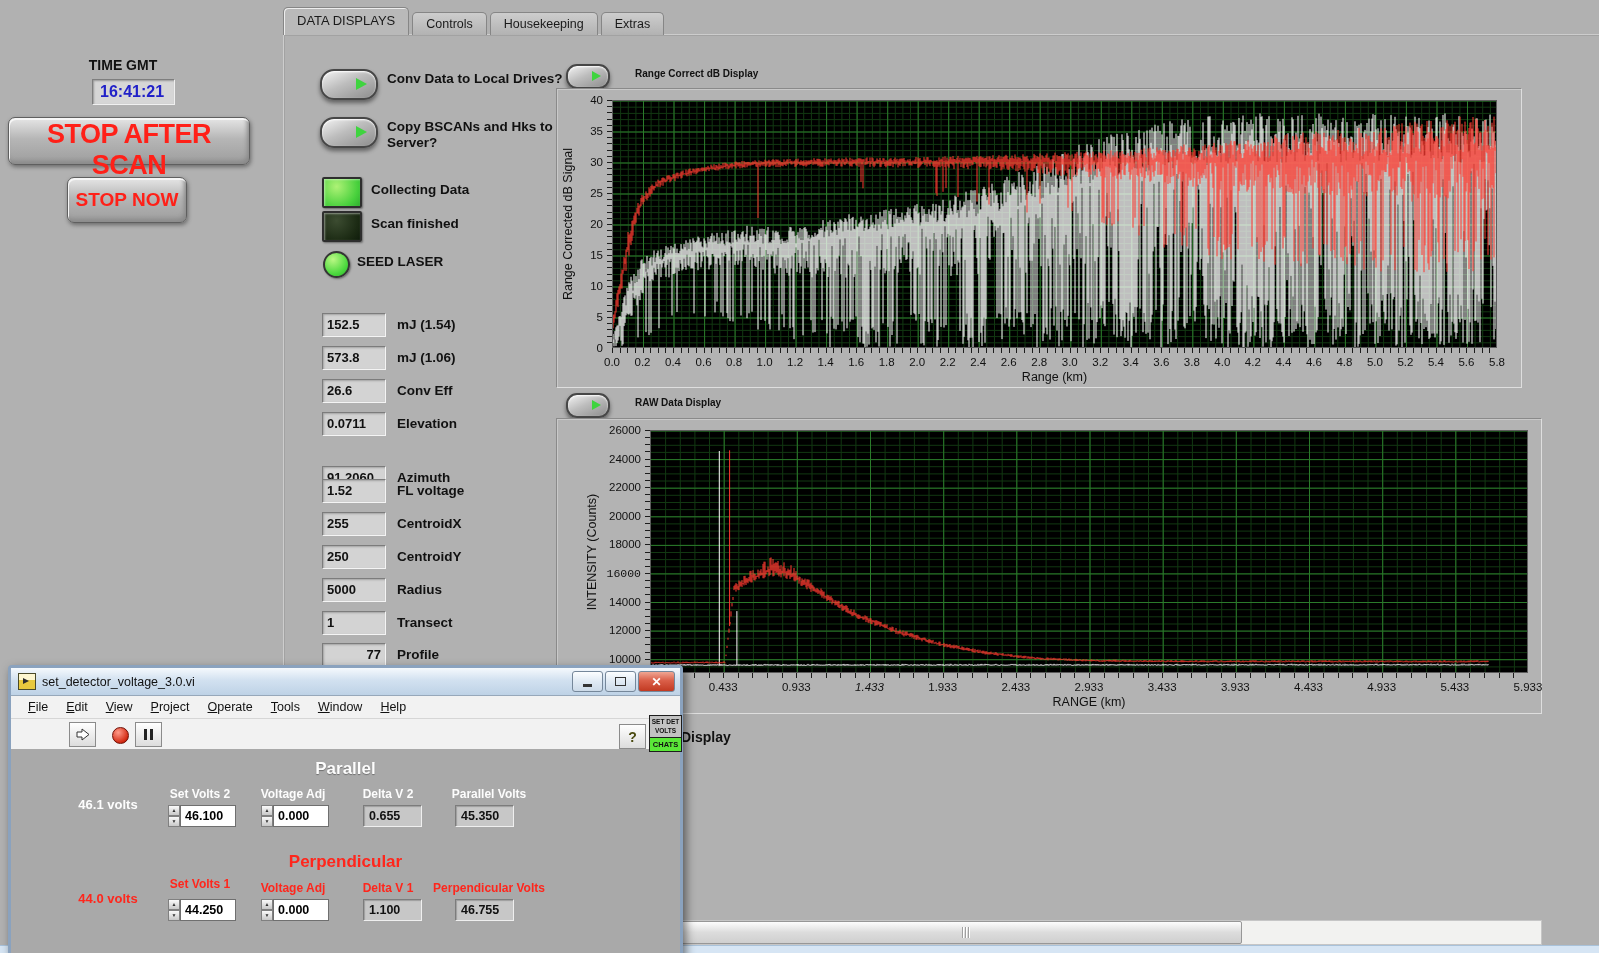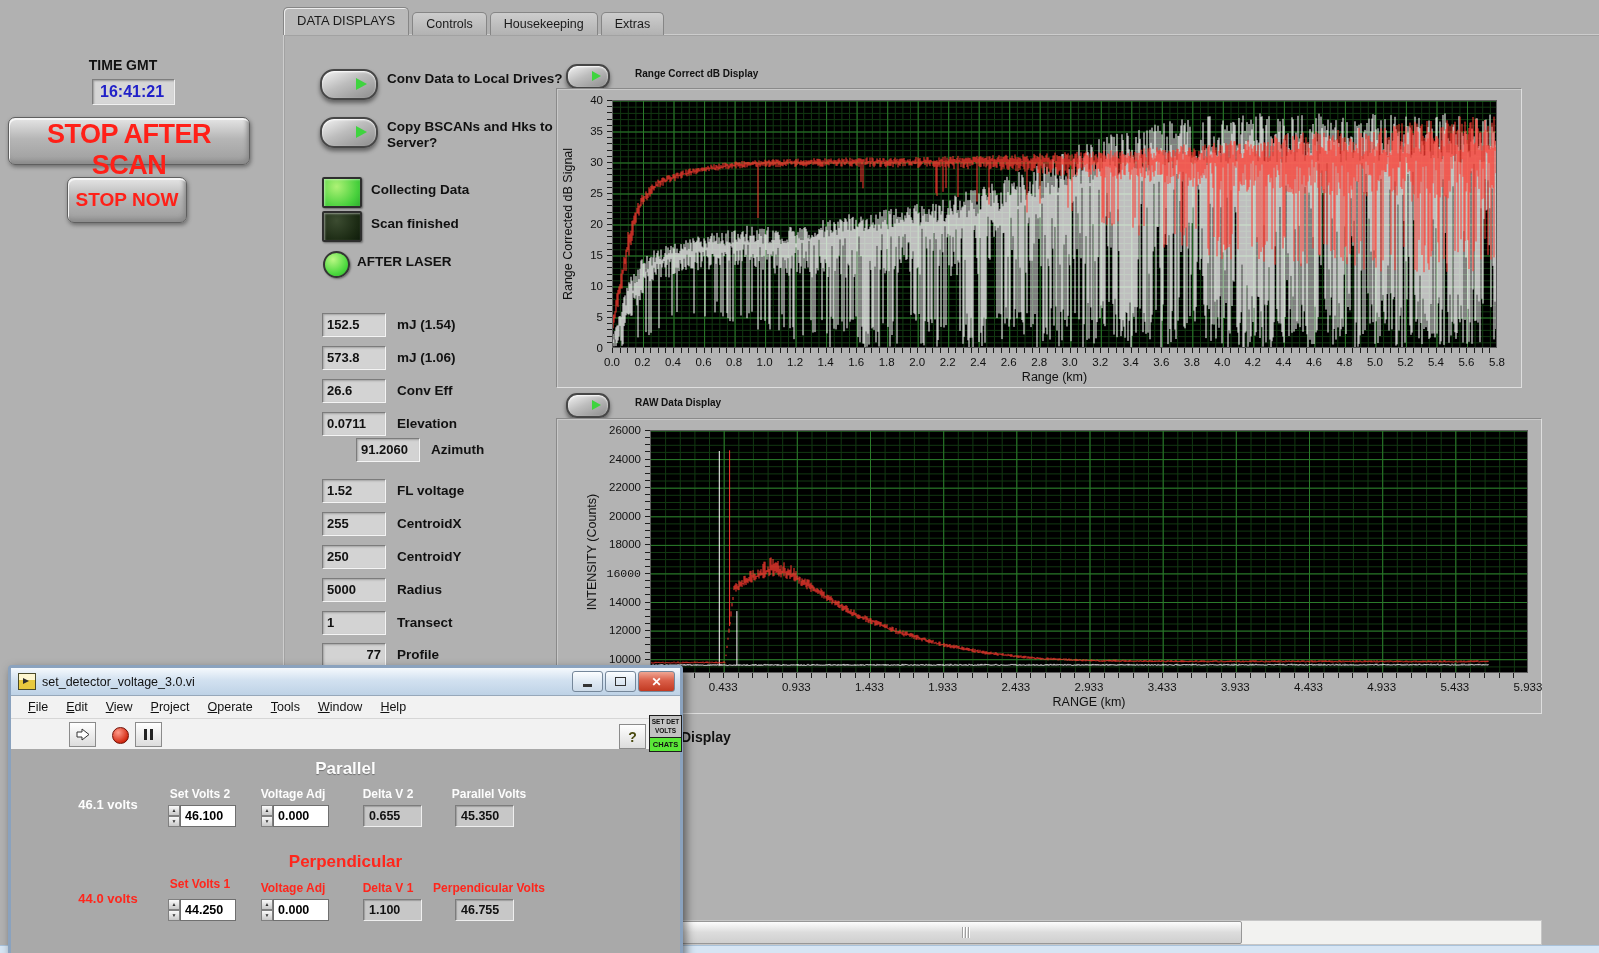--- a/index.html
+++ b/index.html
@@ -162,41 +162,41 @@
   <div class="trow" style="left:322px;top:177px;">
     <div class="led-sq led-on"></div>
     <div class="tlabel" style="padding-top:5px;">Collecting Data</div>
   </div>
   <div class="trow" style="left:322px;top:211px;">
     <div class="led-sq led-off"></div>
     <div class="tlabel" style="padding-top:5px;">Scan finished</div>
   </div>
   <div class="trow" style="left:323px;top:251px;">
     <div class="led-round"></div>
-    <div class="tlabel" style="padding-top:3px;margin-left:7px;">AFTER LASER</div>
+    <div class="tlabel" style="padding-top:3px;margin-left:7px;">SEED LASER</div>
   </div>
 
   <div id="fields">
       <div class="frow" style="top: 313px;">
         <div class="fbox">152.5</div>
         <div class="flabel">mJ (1.54)</div>
       </div>
       <div class="frow" style="top: 346px;">
         <div class="fbox">573.8</div>
         <div class="flabel">mJ (1.06)</div>
       </div>
       <div class="frow" style="top: 379px;">
         <div class="fbox">26.6</div>
         <div class="flabel">Conv Eff</div>
       </div>
       <div class="frow" style="top: 412px;">
         <div class="fbox">0.0711</div>
         <div class="flabel">Elevation</div>
       </div>
-      <div class="frow" style="top: 438px; margin-left: 34px;">
+      <div class="frow" style="top: 466px;">
         <div class="fbox">91.2060</div>
         <div class="flabel">Azimuth</div>
       </div>
       <div class="frow" style="top: 479px;">
         <div class="fbox">1.52</div>
         <div class="flabel">FL voltage</div>
       </div>
       <div class="frow" style="top: 512px;">
         <div class="fbox">255</div>
         <div class="flabel">CentroidX</div>
@@ -289,21 +289,21 @@
           <path d="M14.6 0V243M29.3 0V243M43.9 0V243M58.5 0V243M73.2 0V243M87.8 0V243M102.4 0V243M117.1 0V243M131.7 0V243M146.3 0V243M161.0 0V243M175.6 0V243M190.2 0V243M204.9 0V243M219.5 0V243M234.1 0V243M248.8 0V243M263.4 0V243M278.0 0V243M292.7 0V243M307.3 0V243M321.9 0V243M336.6 0V243M351.2 0V243M365.8 0V243M380.5 0V243M395.1 0V243M409.7 0V243M424.4 0V243M439.0 0V243M453.6 0V243M468.3 0V243M482.9 0V243M497.5 0V243M512.2 0V243M526.8 0V243M541.4 0V243M556.1 0V243M570.7 0V243M585.3 0V243M600.0 0V243M614.6 0V243M629.2 0V243M643.9 0V243M658.5 0V243M673.1 0V243M687.8 0V243M702.4 0V243M717.0 0V243M731.7 0V243M746.3 0V243M760.9 0V243M775.6 0V243M790.2 0V243M804.8 0V243M819.5 0V243M834.1 0V243M848.7 0V243M863.4 0V243M0 243.0H878M0 235.9H878M0 228.7H878M0 221.6H878M0 214.4H878M0 207.3H878M0 200.1H878M0 193.0H878M0 185.8H878M0 178.7H878M0 171.5H878M0 164.4H878M0 157.2H878M0 150.1H878M0 142.9H878M0 135.8H878M0 128.6H878M0 121.5H878M0 114.4H878M0 107.2H878M0 100.1H878M0 92.9H878M0 85.8H878M0 78.6H878M0 71.5H878M0 64.3H878M0 57.2H878M0 50.0H878M0 42.9H878M0 35.7H878M0 28.6H878M0 21.4H878M0 14.3H878M0 7.1H878M0 0.0H878" stroke="#123812" stroke-width="1" fill="none"></path>
           <path d="M73.2 0V243M146.3 0V243M219.5 0V243M292.7 0V243M365.8 0V243M439.0 0V243M512.2 0V243M585.3 0V243M658.5 0V243M731.7 0V243M804.8 0V243M0 228.7H878M0 200.1H878M0 171.5H878M0 142.9H878M0 114.4H878M0 85.8H878M0 57.2H878M0 28.6H878M0 0.0H878" stroke="#2b7a2b" stroke-width="1" fill="none"></path>
           <path d="M0 233.9V234.9M1 234.0V235.0M2 233.3V234.6M3 233.8V234.8M4 234.0V235.0M5 233.3V234.6M6 233.8V234.8M7 233.8V234.8M8 233.4V234.4M9 233.5V234.8M10 233.1V234.5M11 233.1V234.3M12 233.4V234.4M13 234.1V235.1M14 233.9V234.9M15 233.6V234.6M16 233.2V234.6M17 233.9V234.9M18 233.6V234.6M19 233.4V234.4M20 233.5V234.8M21 233.5V234.5M22 233.5V234.5M23 233.5V234.7M24 233.5V234.6M25 233.5V234.6M26 233.6V234.6M27 233.1V234.6M28 233.4V234.5M29 233.4V234.8M30 233.1V234.1M31 233.3V234.3M32 233.4V234.6M33 233.0V234.6M34 233.1V234.7M35 233.9V234.9M36 233.0V234.2M37 233.0V234.6M38 233.2V234.4M39 233.2V234.3M40 233.3V234.7M41 234.0V235.0M42 233.5V234.5M43 233.5V234.5M44 233.6V234.6M45 233.2V234.6M46 233.5V234.8M47 233.2V234.2M48 233.9V234.9M49 233.3V234.3M50 233.8V234.8M51 233.4V234.4M52 233.6V234.6M53 233.9V234.9M54 233.9V234.9M55 233.8V234.8M56 233.9V234.9M57 233.3V234.7M58 233.7V234.8M59 233.5V234.8M60 233.2V234.5M61 233.8V234.8M62 233.0V234.2M63 233.7V234.7M64 233.1V234.4M65 233.6V234.7M66 233.3V234.5M67 233.2V234.2M68 234.1V235.1M69 233.1V234.8M70 233.2V234.7M71 233.2V234.7M72 233.7V234.7M73 233.2V234.2M74 233.6V234.6M75 233.5V234.7M76 234.1V235.1M77 234.0V235.0M78 233.6V234.6M79 233.4V234.4M80 233.8V234.8M81 233.7V234.7M82 234.0V235.0M83 233.3V234.3M84 233.9V234.9M85 233.5V234.8M86 233.6V234.6M87 233.6V234.6M88 233.2V234.8M89 233.6V234.7M90 233.4V234.4M91 234.0V235.0M92 233.4V234.6M93 233.4V234.4M94 233.4V234.7M95 234.0V235.0M96 233.0V234.7M97 233.7V234.7M98 234.0V235.0M99 233.9V234.9M100 233.7V234.7M101 233.5V234.5M102 233.0V234.6M103 233.7V234.7M104 233.0V234.7M105 233.0V234.1M106 233.9V234.9M107 233.9V234.9M108 233.2V234.7M109 234.0V235.0M110 233.2V234.7M111 233.9V234.9M112 233.7V234.7M113 233.2V234.3M114 232.9V234.3M115 233.4V234.6M116 233.2V234.2M117 233.2V234.5M118 233.6V234.6M119 233.3V234.6M120 233.3V234.7M121 233.2V234.2M122 233.6V234.6M123 233.7V234.7M124 233.2V234.2M125 233.3V234.3M126 233.4V234.8M127 233.0V234.7M128 233.7V234.7M129 233.5V234.5M130 234.0V235.0M131 233.8V234.8M132 233.1V234.5M133 233.2V234.4M134 233.7V234.7M135 233.3V234.3M136 233.6V234.7M137 233.9V234.9M138 233.6V234.6M139 233.9V234.9M140 233.2V234.4M141 233.5V234.5M142 233.3V234.6M143 233.4V234.4M144 233.6V234.6M145 233.5V234.5M146 233.1V234.5M147 233.1V234.8M148 233.5V234.7M149 233.9V234.9M150 233.1V234.7M151 233.6V234.6M152 234.0V235.0M153 233.2V234.5M154 234.0V235.0M155 233.9V234.9M156 233.5V234.5M157 232.9V234.3M158 233.6V234.6M159 233.8V234.8M160 233.8V234.8M161 233.0V234.5M162 233.1V234.4M163 233.2V234.3M164 233.6V234.6M165 233.7V234.7M166 232.9V234.3M167 233.5V234.7M168 233.5V234.5M169 233.6V234.8M170 233.7V234.7M171 233.6V234.6M172 233.9V234.9M173 233.5V234.5M174 233.9V234.9M175 233.1V234.3M176 233.6V234.6M177 233.1V234.5M178 233.0V234.1M179 232.9V234.6M180 233.7V234.7M181 233.6V234.6M182 233.5V234.7M183 233.1V234.1M184 233.3V234.5M185 233.4V234.4M186 233.9V234.9M187 233.0V234.6M188 233.5V234.5M189 233.5V234.6M190 233.3V234.7M191 233.6V234.6M192 233.0V234.2M193 232.9V234.7M194 233.4V234.7M195 233.3V234.7M196 233.1V234.3M197 233.0V234.7M198 233.6V234.6M199 233.5V234.6M200 233.7V234.7M201 233.8V234.8M202 233.6V234.6M203 233.7V234.7M204 233.1V234.7M205 233.8V234.8M206 233.4V234.4M207 233.6V234.7M208 233.6V234.6M209 233.5V234.5M210 233.0V234.7M211 233.7V234.7M212 233.1V234.1M213 234.0V235.0M214 233.7V234.7M215 233.2V234.2M216 233.1V234.2M217 233.1V234.3M218 233.6V234.6M219 233.0V234.2M220 233.4V234.4M221 233.4V234.4M222 233.5V234.5M223 233.1V234.5M224 233.7V234.7M225 233.9V234.9M226 232.9V234.5M227 233.4V234.4M228 233.1V234.6M229 233.4V234.4M230 233.5V234.5M231 233.4V234.4M232 233.3V234.4M233 233.2V234.6M234 233.3V234.7M235 233.0V234.6M236 233.8V234.8M237 233.0V234.1M238 233.9V234.9M239 233.8V234.8M240 233.6V234.7M241 233.3V234.3M242 233.9V234.9M243 233.1V234.1M244 233.6V234.6M245 233.5V234.5M246 233.5V234.5M247 233.1V234.5M248 233.5V234.6M249 234.0V235.0M250 233.8V234.8M251 232.9V234.5M252 232.9V234.5M253 233.5V234.6M254 232.9V234.2M255 233.0V234.2M256 233.2V234.2M257 233.5V234.5M258 233.8V234.8M259 233.7V234.7M260 233.2V234.2M261 233.6V234.6M262 233.9V234.9M263 233.2V234.5M264 233.1V234.2M265 233.6V234.6M266 233.5V234.6M267 233.4V234.6M268 233.8V234.8M269 233.6V234.6M270 233.0V234.0M271 233.2V234.6M272 233.1V234.2M273 233.7V234.7M274 233.9V234.9M275 232.9V234.2M276 233.4V234.4M277 233.7V234.7M278 232.9V234.5M279 233.7V234.7M280 233.2V234.6M281 233.9V234.9M282 233.7V234.7M283 233.5V234.5M284 233.8V234.8M285 233.8V234.8M286 233.2V234.2M287 233.0V234.5M288 233.0V234.4M289 233.0V234.6M290 233.2V234.2M291 233.6V234.6M292 232.9V234.7M293 233.8V234.8M294 233.9V234.9M295 233.0V234.2M296 233.7V234.7M297 232.9V234.1M298 234.0V235.0M299 232.8V234.7M300 232.8V234.3M301 233.5V234.5M302 233.9V234.9M303 233.6V234.6M304 232.9V234.3M305 233.6V234.6M306 233.2V234.5M307 233.9V234.9M308 233.5V234.6M309 232.9V234.0M310 233.1V234.4M311 233.7V234.7M312 233.7V234.7M313 233.4V234.5M314 233.4V234.5M315 233.1V234.6M316 233.7V234.7M317 233.9V234.9M318 232.8V234.1M319 233.1V234.2M320 233.7V234.7M321 233.0V234.2M322 233.9V234.9M323 234.0V235.0M324 233.3V234.3M325 233.9V234.9M326 233.5V234.5M327 232.9V234.5M328 233.8V234.8M329 233.1V234.3M330 232.9V234.7M331 232.9V234.2M332 233.6V234.6M333 233.3V234.3M334 232.8V234.5M335 233.0V234.1M336 233.0V234.1M337 233.3V234.4M338 233.1V234.2M339 233.8V234.8M340 233.4V234.6M341 233.9V234.9M342 233.3V234.3M343 233.7V234.7M344 233.0V234.2M345 232.8V234.1M346 233.4V234.4M347 233.6V234.6M348 233.9V234.9M349 233.9V234.9M350 233.1V234.1M351 233.4V234.4M352 233.7V234.7M353 233.5V234.5M354 233.9V234.9M355 233.6V234.6M356 233.8V234.8M357 233.6V234.6M358 233.5V234.5M359 233.5V234.5M360 232.9V234.1M361 233.1V234.1M362 232.9V234.1M363 233.4V234.5M364 232.9V234.1M365 233.3V234.6M366 233.7V234.7M367 233.8V234.8M368 233.4V234.4M369 233.1V234.5M370 233.7V234.7M371 233.5V234.5M372 233.5V234.5M373 233.3V234.3M374 233.9V234.9M375 233.8V234.8M376 233.3V234.3M377 233.8V234.8M378 232.9V234.5M379 233.7V234.7M380 233.5V234.5M381 233.6V234.6M382 233.2V234.2M383 233.1V234.6M384 233.8V234.8M385 233.4V234.4M386 233.1V234.5M387 233.6V234.6M388 233.9V234.9M389 233.7V234.7M390 233.1V234.6M391 233.7V234.7M392 233.9V234.9M393 233.8V234.8M394 233.3V234.3M395 233.1V234.5M396 233.1V234.3M397 233.1V234.5M398 233.8V234.8M399 232.9V234.1M400 232.9V234.2M401 233.6V234.6M402 233.3V234.3M403 232.8V234.6M404 233.1V234.1M405 233.8V234.8M406 232.9V234.1M407 233.6V234.6M408 233.0V234.1M409 233.2V234.2M410 233.5V234.5M411 233.1V234.1M412 233.8V234.8M413 233.3V234.6M414 232.9V234.0M415 233.6V234.6M416 233.4V234.6M417 232.9V234.1M418 233.6V234.6M419 233.0V234.1M420 233.5V234.5M421 233.9V234.9M422 233.9V234.9M423 233.6V234.6M424 233.4V234.4M425 233.8V234.8M426 232.9V234.5M427 233.5V234.5M428 232.9V234.2M429 233.8V234.8M430 233.6V234.6M431 233.2V234.4M432 233.2V234.4M433 233.7V234.7M434 233.3V234.3M435 232.9V234.5M436 233.3V234.3M437 233.2V234.5M438 233.7V234.7M439 233.2V234.4M440 233.7V234.7M441 233.0V234.5M442 232.9V234.2M443 233.4V234.5M444 233.2V234.2M445 233.0V234.6M446 233.3V234.3M447 233.0V234.5M448 233.5V234.5M449 233.4V234.4M450 233.8V234.8M451 233.2V234.2M452 233.0V234.6M453 233.4V234.4M454 233.8V234.8M455 232.9V234.0M456 232.9V234.3M457 233.8V234.8M458 233.2V234.5M459 233.1V234.5M460 233.1V234.3M461 233.3V234.3M462 233.2V234.2M463 233.4V234.5M464 233.4V234.5M465 233.7V234.7M466 233.7V234.7M467 233.1V234.4M468 233.5V234.5M469 233.0V234.2M470 233.0V234.4M471 232.9V234.0M472 233.4V234.6M473 233.3V234.3M474 233.7V234.7M475 233.2V234.2M476 233.3V234.3M477 232.8V234.5M478 232.9V234.6M479 233.2V234.2M480 233.5V234.5M481 233.1V234.3M482 233.7V234.7M483 233.1V234.2M484 233.8V234.8M485 233.6V234.6M486 232.8V234.0M487 233.7V234.7M488 233.5V234.5M489 233.3V234.3M490 233.4V234.4M491 233.1V234.6M492 233.4V234.4M493 233.8V234.8M494 233.0V234.1M495 233.1V234.2M496 233.8V234.8M497 233.3V234.3M498 233.0V234.2M499 233.8V234.8M500 233.4V234.5M501 233.0V234.1M502 233.7V234.7M503 233.4V234.4M504 233.0V234.0M505 233.5V234.5M506 233.9V234.9M507 232.9V234.2M508 233.6V234.6M509 233.5V234.5M510 233.8V234.8M511 233.3V234.3M512 232.8V234.5M513 233.5V234.5M514 233.0V234.2M515 233.2V234.3M516 233.5V234.5M517 233.8V234.8M518 233.1V234.1M519 233.2V234.2M520 233.3V234.3M521 233.6V234.6M522 233.7V234.7M523 233.9V234.9M524 233.1V234.1M525 232.9V234.1M526 232.8V234.4M527 233.5V234.5M528 233.3V234.6M529 233.8V234.8M530 233.5V234.5M531 233.3V234.5M532 233.0V234.2M533 233.1V234.1M534 233.1V234.1M535 233.2V234.5M536 233.0V234.1M537 233.4V234.4M538 233.2V234.3M539 233.0V234.1M540 233.7V234.7M541 232.8V234.4M542 232.8V234.3M543 233.1V234.1M544 233.3V234.3M545 232.7V234.0M546 233.7V234.7M547 233.5V234.5M548 233.2V234.2M549 233.5V234.5M550 233.7V234.7M551 233.8V234.8M552 233.6V234.6M553 233.3V234.6M554 233.6V234.6M555 233.3V234.3M556 233.0V234.0M557 233.6V234.6M558 233.5V234.5M559 232.8V233.9M560 233.4V234.4M561 233.1V234.1M562 232.9V233.9M563 233.5V234.5M564 233.3V234.3M565 233.5V234.5M566 233.6V234.6M567 233.6V234.6M568 233.3V234.3M569 232.9V234.3M570 232.9V234.2M571 233.8V234.8M572 233.5V234.5M573 232.8V234.3M574 233.4V234.4M575 233.0V234.0M576 233.2V234.2M577 232.8V234.5M578 233.3V234.3M579 233.6V234.6M580 233.6V234.6M581 232.8V234.4M582 233.8V234.8M583 232.7V234.5M584 233.2V234.4M585 233.0V234.0M586 233.7V234.7M587 233.8V234.8M588 232.8V234.4M589 233.3V234.3M590 233.4V234.4M591 233.0V234.1M592 233.1V234.1M593 233.3V234.3M594 233.5V234.5M595 233.0V234.0M596 233.6V234.6M597 233.6V234.6M598 233.7V234.7M599 232.7V234.2M600 233.5V234.5M601 232.9V234.5M602 232.8V234.3M603 233.6V234.6M604 233.1V234.2M605 232.7V234.2M606 233.1V234.2M607 233.5V234.5M608 233.1V234.2M609 233.5V234.5M610 233.2V234.3M611 233.6V234.6M612 233.1V234.1M613 233.7V234.7M614 233.6V234.6M615 233.6V234.6M616 233.6V234.6M617 232.8V233.9M618 233.1V234.1M619 232.9V234.0M620 233.3V234.3M621 233.3V234.3M622 233.2V234.2M623 233.7V234.7M624 232.8V234.1M625 233.2V234.2M626 233.0V234.0M627 232.9V233.9M628 232.8V234.4M629 232.7V233.8M630 233.3V234.3M631 233.1V234.1M632 232.7V234.5M633 233.1V234.1M634 233.7V234.7M635 233.5V234.5M636 233.5V234.5M637 232.9V234.0M638 232.9V233.9M639 233.3V234.3M640 232.7V233.9M641 232.7V234.3M642 233.5V234.5M643 232.9V233.9M644 233.4V234.4M645 233.1V234.5M646 233.1V234.1M647 233.8V234.8M648 233.2V234.5M649 233.0V234.4M650 232.9V233.9M651 233.6V234.6M652 233.0V234.2M653 233.8V234.8M654 233.5V234.5M655 232.8V234.1M656 233.7V234.7M657 233.6V234.6M658 233.0V234.0M659 233.1V234.1M660 233.1V234.1M661 232.7V234.2M662 233.7V234.7M663 233.0V234.4M664 233.2V234.4M665 233.5V234.5M666 233.0V234.0M667 233.5V234.5M668 232.7V234.5M669 233.7V234.7M670 232.7V234.4M671 233.5V234.5M672 233.4V234.4M673 232.8V234.5M674 233.1V234.1M675 233.6V234.6M676 233.7V234.7M677 233.1V234.1M678 233.0V234.1M679 233.7V234.7M680 233.3V234.3M681 233.3V234.3M682 232.7V233.8M683 233.6V234.6M684 233.6V234.6M685 232.8V233.9M686 233.0V234.4M687 233.3V234.3M688 233.7V234.7M689 232.7V234.1M690 233.7V234.7M691 233.7V234.7M692 232.9V233.9M693 233.7V234.7M694 232.7V234.5M695 233.5V234.5M696 233.1V234.3M697 233.7V234.7M698 233.4V234.4M699 233.4V234.4M700 232.9V234.4M701 233.6V234.6M702 233.2V234.2M703 233.5V234.5M704 233.7V234.7M705 233.4V234.4M706 233.7V234.7M707 233.6V234.6M708 233.6V234.6M709 233.2V234.4M710 233.3V234.3M711 233.5V234.5M712 233.3V234.3M713 232.9V234.1M714 233.5V234.5M715 233.5V234.5M716 233.5V234.5M717 233.1V234.1M718 233.4V234.4M719 232.9V234.2M720 233.3V234.3M721 233.1V234.1M722 233.1V234.1M723 233.7V234.7M724 232.8V234.0M725 232.8V234.1M726 232.7V234.2M727 233.7V234.7M728 233.5V234.5M729 233.3V234.3M730 233.1V234.3M731 233.4V234.4M732 232.6V234.2M733 233.0V234.0M734 233.1V234.1M735 233.4V234.4M736 233.2V234.3M737 232.9V234.4M738 233.2V234.2M739 233.6V234.6M740 233.4V234.4M741 233.5V234.5M742 233.3V234.3M743 232.9V233.9M744 233.5V234.5M745 233.4V234.5M746 233.1V234.1M747 232.8V234.2M748 233.0V234.0M749 233.2V234.2M750 232.8V234.4M751 233.7V234.7M752 233.0V234.3M753 233.7V234.7M754 232.8V234.2M755 233.6V234.6M756 232.6V233.9M757 233.4V234.4M758 233.6V234.6M759 233.0V234.4M760 233.1V234.2M761 233.5V234.5M762 232.8V233.8M763 233.2V234.2M764 233.1V234.3M765 232.8V234.4M766 233.4V234.4M767 233.4V234.4M768 232.7V234.0M769 232.8V233.9M770 233.5V234.5M771 233.4V234.4M772 233.5V234.5M773 232.9V234.0M774 233.0V234.3M775 233.1V234.2M776 233.3V234.3M777 232.9V233.9M778 233.2V234.2M779 233.5V234.5M780 232.6V234.1M781 233.6V234.6M782 233.1V234.1M783 233.2V234.4M784 233.1V234.2M785 233.5V234.5M786 232.8V233.8M787 232.6V234.1M788 233.7V234.7M789 233.6V234.6M790 232.9V234.4M791 233.5V234.5M792 232.8V234.1M793 233.2V234.2M794 232.9V233.9M795 233.2V234.3M796 233.3V234.3M797 232.9V234.2M798 233.2V234.4M799 233.7V234.7M800 233.7V234.7M801 232.7V233.9M802 233.4V234.4M803 233.7V234.7M804 232.6V233.8M805 233.6V234.6M806 233.6V234.6M807 233.5V234.5M808 233.6V234.6M809 233.4V234.4M810 233.4V234.4M811 232.6V234.3M812 233.5V234.5M813 232.6V233.9M814 233.3V234.4M815 233.5V234.5M816 233.3V234.3M817 233.6V234.6M818 232.7V234.4M819 233.5V234.5M820 232.9V234.0M821 232.9V234.2M822 233.2V234.2M823 233.6V234.6M824 233.3V234.3M825 233.1V234.1M826 233.3V234.3M827 232.8V234.1M828 233.0V234.4M829 232.8V233.8M830 233.4V234.4M831 233.5V234.5M832 233.0V234.4M833 233.2V234.2M834 233.5V234.5M835 232.8V233.8M836 233.6V234.6M837 233.1V234.2M68.3 234.1V20.0M85.9 234.1V180.1" stroke="#ffffff" stroke-width="1" fill="none"></path>
           <path d="M0 230.9V231.9M1 231.5V232.5M2 231.5V232.5M3 231.5V232.5M4 230.9V232.2M5 230.8V232.1M6 231.2V232.2M7 230.9V231.9M8 230.9V232.0M9 231.4V232.4M10 231.1V232.1M11 231.2V232.2M12 230.7V231.9M13 231.5V232.5M14 231.5V232.5M15 231.2V232.2M16 231.1V232.1M17 231.3V232.3M18 231.2V232.2M19 231.5V232.5M20 231.5V232.5M21 231.1V232.1M22 231.4V232.4M23 230.5V231.6M24 231.4V232.4M25 231.4V232.4M26 231.3V232.3M27 230.4V232.1M28 231.4V232.4M29 231.5V232.5M30 231.4V232.4M31 231.4V232.4M32 230.6V232.3M33 231.1V232.1M34 230.8V232.2M35 230.8V232.1M36 230.7V232.2M37 231.0V232.1M38 231.0V232.2M39 231.3V232.3M40 231.3V232.3M41 230.8V231.9M42 231.4V232.4M43 230.7V231.7M44 230.5V232.1M45 231.2V232.2M46 230.5V231.7M47 231.2V232.2M48 231.0V232.0M49 231.1V232.1M50 230.8V232.1M51 231.2V232.2M52 230.5V232.0M53 231.5V232.5M54 231.0V232.0M55 230.6V232.0M56 230.6V232.1M57 230.6V232.2M58 231.5V232.5M59 230.7V231.7M60 231.4V232.4M61 230.6V231.7M62 231.2V232.2M63 231.1V232.1M64 231.0V232.3M65 230.5V232.2M66 230.9V232.2M67 231.6V232.6M68 230.8V232.1M69 231.4V232.4M70 230.9V232.1M71 231.4V232.4M72 230.7V231.9M73 230.4V231.9M74 231.4V232.4M75 223.6V225.1M76 214.8V217.0M77 206.7V208.7M78 197.6V201.8M79 191.0V193.4M80 180.3V185.5M81 172.1V175.4M82 166.0V169.0M83 154.9V159.1M84 153.7V158.1M85 152.1V160.6M86 153.1V157.8M87 155.1V159.1M88 149.5V159.1M89 150.7V155.8M90 150.6V154.8M91 149.1V156.1M92 152.0V153.1M93 145.0V154.4M94 144.8V152.3M95 147.4V154.0M96 146.9V151.4M97 147.9V152.3M98 146.0V149.8M99 140.1V150.6M100 139.8V151.4M101 143.8V151.4M102 139.2V146.7M103 142.6V149.1M104 143.0V149.6M105 145.0V148.2M106 144.5V146.0M107 138.6V145.9M108 142.5V147.5M109 139.7V144.6M110 138.1V144.6M111 141.7V144.0M112 132.9V147.2M113 130.7V147.3M114 130.7V146.2M115 139.5V143.0M116 139.0V141.2M117 135.4V141.3M118 138.0V145.2M119 127.0V144.1M120 126.4V139.3M121 133.6V139.4M122 128.0V145.4M123 132.8V144.9M124 131.8V140.0M125 131.2V142.0M126 132.0V141.4M127 130.0V143.7M128 134.5V145.4M129 138.0V143.2M130 134.1V146.4M131 139.9V142.7M132 135.4V142.1M133 131.3V145.3M134 137.0V142.0M135 140.5V147.2M136 139.7V147.9M137 137.6V144.4M138 139.1V144.3M139 138.6V147.9M140 134.2V146.3M141 143.0V146.1M142 141.7V145.5M143 137.0V149.6M144 142.4V150.4M145 140.1V149.6M146 144.6V148.8M147 147.0V148.6M148 145.5V152.7M149 145.9V149.8M150 150.1V154.7M151 147.4V155.1M152 148.7V153.9M153 148.9V154.2M154 147.6V153.6M155 151.3V156.4M156 148.3V158.3M157 148.5V155.1M158 148.7V156.8M159 152.7V158.1M160 151.6V160.9M161 153.8V157.4M162 154.5V160.2M163 155.8V160.2M164 157.5V160.6M165 158.5V161.5M166 157.0V161.5M167 158.0V163.0M168 159.0V161.8M169 160.1V163.5M170 157.5V164.3M171 159.2V166.7M172 160.7V164.7M173 160.6V167.6M174 165.1V166.1M175 165.1V167.6M176 163.6V170.0M177 164.3V169.0M178 164.4V169.0M179 166.0V170.8M180 164.9V169.0M181 166.8V173.4M182 168.5V171.5M183 170.8V171.8M184 169.2V174.4M185 169.5V173.9M186 170.7V174.3M187 169.7V176.0M188 169.9V176.9M189 174.1V177.2M190 173.6V175.4M191 172.8V179.5M192 174.4V179.9M193 174.9V179.0M194 175.0V178.0M195 174.1V181.2M196 174.9V181.3M197 177.0V182.3M198 179.5V182.2M199 179.8V182.9M200 178.2V183.5M201 181.2V185.1M202 180.9V184.8M203 178.7V184.3M204 181.6V184.1M205 182.1V185.3M206 183.7V186.8M207 183.3V187.8M208 183.7V188.0M209 184.3V187.4M210 185.6V187.0M211 185.9V187.3M212 185.3V188.6M213 186.3V188.7M214 184.3V187.7M215 185.3V191.1M216 185.4V188.9M217 187.1V191.5M218 188.5V192.2M219 186.9V190.3M220 187.4V193.1M221 189.1V193.1M222 189.3V191.0M223 189.4V191.6M224 189.7V194.8M225 189.1V194.2M226 189.6V194.4M227 190.2V193.6M228 190.4V193.4M229 191.0V195.8M230 190.9V194.6M231 193.6V195.1M232 193.6V195.7M233 193.6V196.2M234 192.9V197.1M235 194.5V196.8M236 193.2V197.3M237 196.9V197.9M238 197.6V198.7M239 196.1V199.3M240 197.0V200.7M241 195.6V200.5M242 196.1V199.9M243 198.7V200.0M244 199.9V200.9M245 197.0V203.0M246 200.3V201.3M247 200.3V203.3M248 200.0V202.3M249 198.7V202.7M250 200.6V202.4M251 201.4V203.7M252 199.5V204.4M253 202.7V205.5M254 200.4V204.0M255 200.7V204.9M256 200.4V204.2M257 202.5V204.1M258 202.9V204.6M259 202.3V206.0M260 201.9V205.0M261 202.5V206.7M262 202.7V205.9M263 204.4V207.9M264 204.3V206.1M265 204.1V208.7M266 203.8V208.7M267 204.4V207.1M268 205.8V208.9M269 206.7V207.9M270 207.2V209.1M271 206.9V210.4M272 206.8V208.7M273 206.6V208.8M274 206.7V209.4M275 208.1V210.6M276 209.1V210.9M277 208.9V211.4M278 208.1V212.3M279 208.5V211.6M280 209.1V211.9M281 209.8V212.7M282 208.9V211.5M283 211.4V212.7M284 211.5V212.6M285 210.8V212.5M286 212.1V213.7M287 211.9V212.9M288 210.6V214.6M289 210.7V215.0M290 213.2V214.2M291 212.9V214.2M292 213.0V214.0M293 211.9V216.1M294 213.4V215.8M295 212.9V214.4M296 212.9V216.3M297 213.9V216.1M298 213.5V215.7M299 213.0V216.7M300 214.7V217.3M301 214.3V216.3M302 214.6V217.2M303 213.7V217.6M304 215.0V217.1M305 214.1V216.5M306 214.5V217.7M307 215.1V216.8M308 214.8V218.0M309 216.9V217.9M310 216.7V218.5M311 215.4V218.6M312 216.1V219.2M313 216.5V219.3M314 217.6V218.8M315 217.0V219.2M316 216.5V219.2M317 217.0V219.6M318 217.0V220.1M319 218.1V219.5M320 218.2V219.6M321 218.1V220.7M322 217.4V221.4M323 219.7V221.3M324 217.9V221.7M325 219.6V220.6M326 219.0V220.6M327 218.6V221.9M328 220.6V222.0M329 218.8V221.3M330 220.7V221.7M331 219.8V222.3M332 219.7V222.7M333 219.8V222.3M334 220.8V223.4M335 220.1V223.4M336 220.6V223.1M337 221.4V223.4M338 221.2V223.5M339 221.2V223.4M340 220.6V223.2M341 222.2V223.2M342 221.5V223.0M343 222.5V223.9M344 221.4V223.9M345 221.1V223.8M346 222.0V224.4M347 222.4V224.8M348 222.5V223.6M349 222.4V223.6M350 222.7V223.9M351 222.5V224.4M352 222.1V224.7M353 223.5V224.6M354 223.7V224.7M355 223.2V224.7M356 224.2V225.2M357 222.8V224.7M358 223.5V224.9M359 223.6V225.2M360 223.1V226.0M361 223.5V225.3M362 224.8V225.8M363 224.7V226.3M364 224.3V225.9M365 224.5V225.5M366 224.5V226.6M367 224.3V226.6M368 224.6V227.0M369 224.7V225.7M370 224.4V226.7M371 225.7V226.7M372 225.0V227.2M373 224.8V227.4M374 224.8V227.2M375 224.9V226.4M376 226.4V227.6M377 225.1V227.4M378 225.9V227.5M379 225.5V227.9M380 226.1V227.4M381 225.5V227.7M382 226.2V227.2M383 226.0V227.6M384 226.8V228.3M385 226.9V228.4M386 226.1V227.5M387 226.2V228.0M388 227.0V228.0M389 226.4V228.3M390 227.0V228.9M391 226.8V228.4M392 227.2V228.4M393 227.5V228.6M394 228.1V229.1M395 227.3V228.9M396 226.5V228.5M397 226.6V229.4M398 227.1V228.3M399 227.6V228.6M400 226.7V228.9M401 227.8V228.8M402 227.0V229.1M403 226.8V228.7M404 227.3V229.0M405 227.4V228.8M406 227.7V228.7M407 227.4V229.5M408 227.5V229.2M409 227.2V229.2M410 227.9V228.9M411 227.9V229.1M412 227.9V228.9M413 227.3V228.7M414 228.4V229.6M415 227.3V229.0M416 228.4V229.8M417 228.2V229.6M418 227.4V229.3M419 228.5V230.0M420 227.8V229.1M421 229.0V230.0M422 228.6V229.6M423 228.5V229.5M424 228.1V229.8M425 227.8V230.2M426 228.3V230.0M427 228.5V230.0M428 228.8V229.8M429 228.0V229.3M430 229.0V230.0M431 228.9V230.3M432 228.3V230.3M433 228.4V229.6M434 229.2V230.2M435 228.3V230.3M436 228.7V229.7M437 229.1V230.1M438 229.1V230.2M439 228.9V230.0M440 228.3V230.5M441 228.7V230.2M442 228.8V230.1M443 228.8V230.0M444 229.1V230.1M445 229.4V230.4M446 228.5V229.9M447 229.0V230.2M448 229.1V230.7M449 229.8V230.8M450 229.4V230.4M451 229.3V230.8M452 229.6V230.9M453 228.7V230.3M454 229.4V230.8M455 229.3V230.3M456 228.9V230.1M457 229.1V230.2M458 228.6V230.7M459 228.9V230.2M460 229.0V230.6M461 229.6V230.6M462 228.8V230.7M463 228.7V230.1M464 228.8V230.9M465 228.6V230.7M466 229.7V230.7M467 229.2V230.6M468 229.4V230.6M469 229.8V230.8M470 229.3V230.9M471 229.2V230.2M472 228.7V230.2M473 229.7V230.7M474 228.8V230.9M475 229.3V230.9M476 229.5V230.5M477 229.9V230.9M478 229.1V230.9M479 228.8V230.7M480 229.5V230.5M481 229.8V230.8M482 229.6V230.6M483 229.9V230.9M484 229.5V230.5M485 229.9V231.0M486 229.2V230.2M487 229.6V230.6M488 229.8V231.0M489 229.3V230.3M490 229.3V230.6M491 229.9V230.9M492 229.8V230.9M493 229.1V230.9M494 229.4V230.5M495 229.3V230.7M496 229.8V230.8M497 230.0V231.0M498 229.3V230.8M499 229.0V230.6M500 230.1V231.1M501 229.2V231.1M502 230.0V231.1M503 229.9V230.9M504 229.4V231.1M505 229.9V230.9M506 229.4V230.6M507 230.1V231.1M508 229.0V230.7M509 229.9V230.9M510 229.8V231.0M511 229.1V230.6M512 229.5V230.5M513 229.7V230.7M514 230.2V231.2M515 230.3V231.3M516 229.6V231.0M517 229.2V230.4M518 229.7V230.7M519 229.9V230.9M520 229.0V231.1M521 229.6V230.8M522 230.0V231.0M523 230.1V231.2M524 229.6V230.8M525 229.1V231.1M526 230.0V231.0M527 230.2V231.2M528 230.0V231.0M529 229.9V230.9M530 229.3V231.2M531 229.3V231.2M532 229.5V231.2M533 229.6V231.2M534 229.8V230.9M535 229.9V230.9M536 230.0V231.0M537 230.2V231.2M538 229.9V231.2M539 229.6V231.0M540 229.8V231.0M541 229.6V230.6M542 230.1V231.1M543 230.2V231.2M544 229.7V230.8M545 229.2V231.0M546 229.6V230.6M547 230.4V231.4M548 230.2V231.2M549 229.8V231.1M550 229.4V231.0M551 229.4V231.1M552 229.7V230.7M553 229.3V231.3M554 229.8V230.8M555 229.9V230.9M556 230.4V231.4M557 229.6V231.3M558 230.4V231.4M559 229.8V230.8M560 229.8V231.0M561 230.1V231.1M562 229.4V231.1M563 229.7V230.7M564 229.4V230.7M565 229.2V230.5M566 229.6V230.9M567 230.4V231.4M568 230.3V231.3M569 230.3V231.3M570 229.3V230.5M571 229.7V230.8M572 230.4V231.4M573 230.1V231.1M574 230.4V231.4M575 230.0V231.0M576 230.1V231.1M577 229.7V231.1M578 230.1V231.1M579 229.5V231.1M580 229.4V230.8M581 230.2V231.2M582 230.0V231.0M583 229.7V230.7M584 229.9V231.0M585 230.3V231.3M586 229.5V230.5M587 229.6V231.1M588 229.4V231.0M589 230.2V231.2M590 230.4V231.4M591 230.1V231.1M592 229.5V231.2M593 230.4V231.4M594 230.0V231.0M595 229.7V230.7M596 230.1V231.1M597 230.2V231.2M598 230.1V231.1M599 229.4V231.1M600 229.7V231.3M601 229.5V230.8M602 229.3V230.7M603 229.5V231.1M604 229.6V231.3M605 229.2V230.9M606 230.2V231.2M607 230.2V231.2M608 230.2V231.2M609 230.2V231.2M610 229.6V231.0M611 229.6V230.6M612 230.1V231.1M613 230.4V231.4M614 230.5V231.5M615 229.3V231.0M616 230.3V231.3M617 230.1V231.1M618 229.8V231.3M619 230.4V231.4M620 230.0V231.0M621 229.2V230.7M622 230.1V231.2M623 229.3V231.0M624 229.4V231.1M625 230.2V231.2M626 229.9V231.2M627 229.7V231.3M628 229.3V231.2M629 230.4V231.4M630 229.3V230.5M631 230.4V231.4M632 230.1V231.1M633 230.1V231.1M634 230.4V231.4M635 229.2V230.7M636 230.1V231.1M637 229.8V230.8M638 229.3V230.5M639 230.0V231.0M640 230.1V231.1M641 229.4V231.2M642 229.5V230.5M643 229.8V230.9M644 229.9V230.9M645 230.0V231.1M646 229.9V231.0M647 229.3V231.2M648 229.8V230.9M649 230.4V231.4M650 229.9V230.9M651 229.3V230.8M652 229.6V230.9M653 229.4V230.7M654 230.4V231.4M655 230.3V231.3M656 229.7V230.8M657 229.9V231.0M658 229.8V231.3M659 230.3V231.3M660 229.3V230.6M661 229.4V231.3M662 229.6V231.3M663 230.3V231.3M664 229.3V231.2M665 230.4V231.4M666 230.1V231.1M667 229.9V230.9M668 229.3V231.0M669 229.7V230.7M670 229.4V230.5M671 229.7V231.3M672 229.3V231.0M673 229.9V230.9M674 229.3V230.9M675 229.3V231.1M676 230.0V231.0M677 229.9V230.9M678 229.3V231.0M679 229.5V231.0M680 230.4V231.4M681 229.6V231.3M682 230.4V231.4M683 230.2V231.2M684 230.0V231.1M685 229.9V230.9M686 230.3V231.3M687 230.2V231.3M688 229.2V230.5M689 229.4V231.0M690 229.8V231.3M691 230.4V231.4M692 229.4V230.8M693 230.4V231.4M694 229.7V230.9M695 230.0V231.0M696 229.7V230.9M697 230.1V231.1M698 229.9V230.9M699 229.5V230.9M700 230.4V231.4M701 229.9V230.9M702 229.3V231.0M703 229.9V230.9M704 230.5V231.5M705 229.4V231.2M706 229.3V231.2M707 230.2V231.2M708 229.9V231.1M709 229.3V230.5M710 230.0V231.2M711 230.4V231.4M712 230.4V231.4M713 229.6V230.8M714 229.3V231.3M715 229.9V230.9M716 229.8V230.9M717 230.1V231.3M718 229.4V230.9M719 229.9V230.9M720 229.4V231.4M721 229.7V231.1M722 230.4V231.4M723 229.4V230.7M724 229.8V231.2M725 230.5V231.5M726 229.2V231.2M727 230.5V231.5M728 230.0V231.2M729 229.7V230.7M730 229.8V230.8M731 229.6V231.0M732 229.8V230.9M733 230.3V231.3M734 230.2V231.3M735 229.6V230.6M736 230.2V231.2M737 229.3V230.6M738 230.4V231.4M739 229.4V230.7M740 229.7V230.7M741 229.8V230.8M742 230.4V231.4M743 230.1V231.1M744 229.9V231.1M745 230.0V231.2M746 229.3V230.5M747 229.5V231.4M748 230.0V231.0M749 229.5V231.1M750 230.1V231.1M751 229.7V230.7M752 230.4V231.4M753 230.3V231.3M754 229.9V230.9M755 229.6V231.3M756 229.7V230.7M757 230.0V231.4M758 230.4V231.4M759 229.8V230.8M760 230.5V231.5M761 230.0V231.1M762 230.2V231.2M763 229.5V230.6M764 230.4V231.4M765 229.4V231.0M766 230.3V231.3M767 230.2V231.3M768 230.0V231.2M769 230.2V231.2M770 229.8V231.3M771 230.3V231.3M772 229.5V231.3M773 230.2V231.2M774 229.6V231.1M775 230.3V231.3M776 230.5V231.5M777 229.3V231.0M778 229.7V231.3M779 229.7V230.9M780 229.9V231.3M781 229.8V231.2M782 230.5V231.5M783 229.7V230.7M784 230.1V231.4M785 229.7V230.7M786 229.8V230.8M787 230.5V231.5M788 229.7V231.0M789 229.4V231.4M790 230.0V231.1M791 230.4V231.4M792 230.4V231.4M793 229.3V231.0M794 229.4V231.2M795 230.5V231.5M796 230.1V231.1M797 230.3V231.3M798 229.7V231.0M799 230.4V231.4M800 230.2V231.2M801 230.3V231.3M802 230.5V231.5M803 230.5V231.5M804 229.9V230.9M805 229.6V231.0M806 230.5V231.5M807 230.5V231.5M808 229.7V230.7M809 230.4V231.4M810 229.4V231.2M811 230.3V231.3M812 230.2V231.3M813 229.5V231.2M814 230.5V231.5M815 230.1V231.3M816 230.3V231.4M817 229.7V231.1M818 229.7V231.4M819 229.7V231.1M820 229.4V230.6M821 229.6V231.2M822 229.9V230.9M823 229.4V231.3M824 229.7V230.9M825 229.5V230.9M826 229.3V231.0M827 229.4V230.7M828 230.5V231.5M829 230.2V231.2M830 229.9V230.9M831 229.8V231.2M832 229.9V230.9M833 229.8V230.8M834 229.8V231.2M835 230.1V231.1M836 229.6V231.2M837 229.8V231.0M78.6 195.1V19.3" stroke="#ff3a30" stroke-width="1" fill="none"></path>
         </svg></div>
     <div class="ylab">INTENSITY (Counts)</div>
     <div class="xlab">RANGE (km)</div>
   <div class="xtick" style="left: 0px;">-0.067</div>
       <div class="xtick" style="left: 73.1667px;">0.433</div>
       <div class="xtick" style="left: 146.333px;">0.933</div>
-      <div class="xtick" style="left: 219.5px;">1.433</div>
+      <div class="xtick" style="left: 219.5px; font-style: italic;">1.433</div>
       <div class="xtick" style="left: 292.667px;">1.933</div>
       <div class="xtick" style="left: 365.833px;">2.433</div>
       <div class="xtick" style="left: 439px;">2.933</div>
       <div class="xtick" style="left: 512.167px;">3.433</div>
       <div class="xtick" style="left: 585.333px;">3.933</div>
       <div class="xtick" style="left: 658.5px;">4.433</div>
       <div class="xtick" style="left: 731.667px;">4.933</div>
       <div class="xtick" style="left: 804.833px;">5.433</div>
       <div class="xtick" style="left: 878px;">5.933</div>
       <div class="ytick" style="top: 228.706px;">10000</div>

